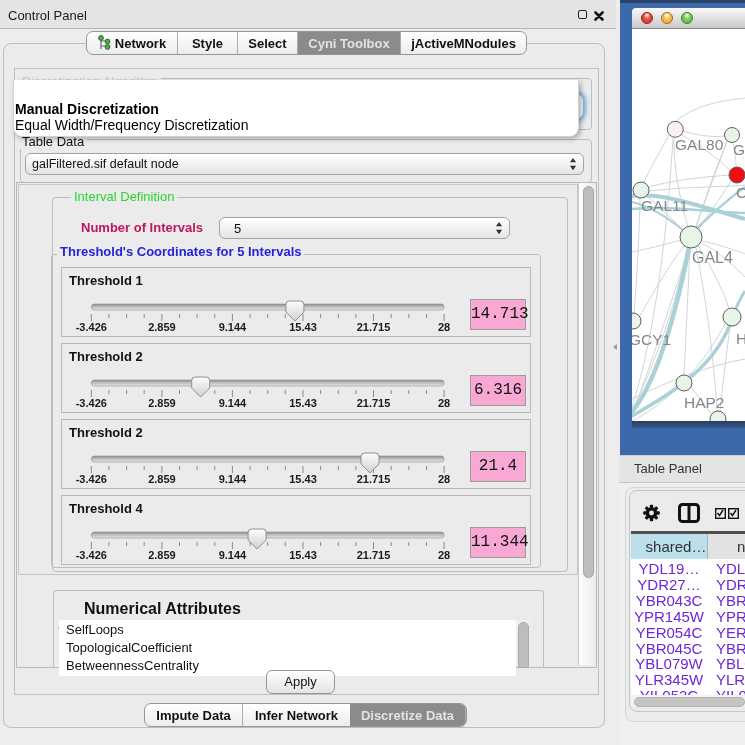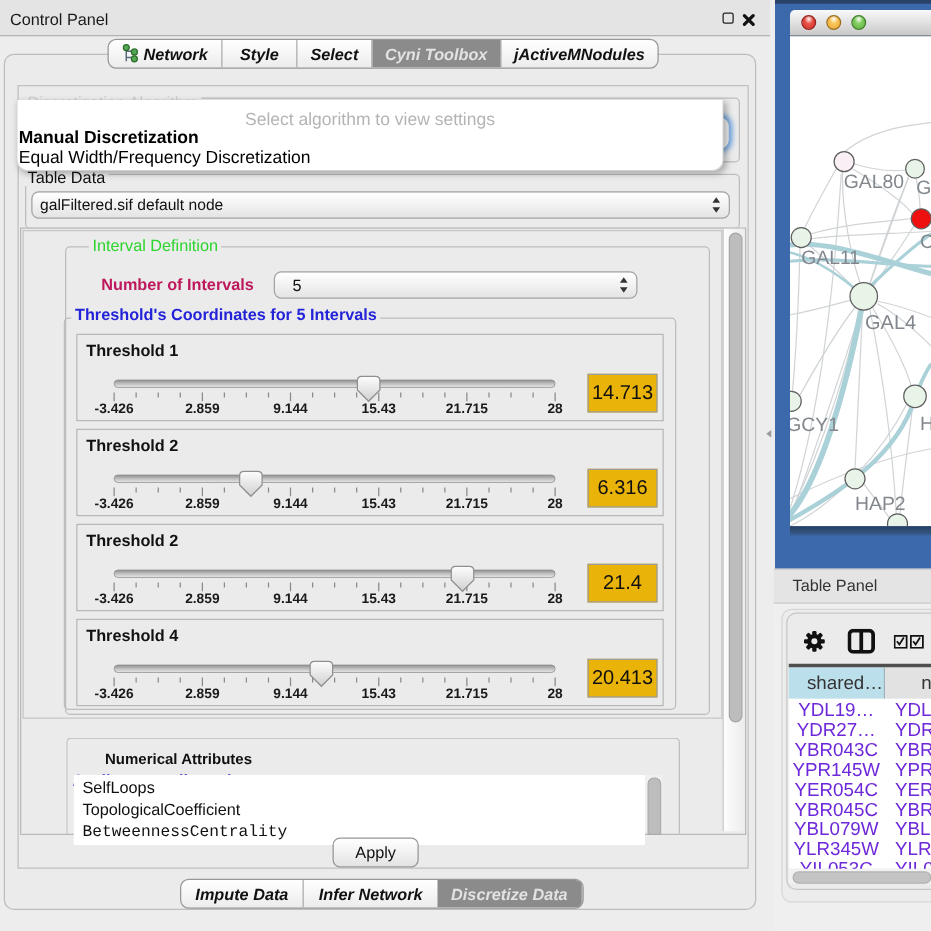--- a/index.html
+++ b/index.html
@@ -6,38 +6,38 @@
   body{width:745px;height:745px;background:#ededed;font-family:"Liberation Sans",sans-serif;overflow:hidden;position:relative;}
   .abs{position:absolute;}
   
   #titlebar{left:0;top:0;width:616px;height:28px;background:#e4e4e4;border-bottom:1px solid #b3b3b3;}
   #titletext{left:8px;top:8px;font-size:13px;color:#1a1a1a;}
   #sqicon{left:578px;top:10px;width:7px;height:7px;border:1.6px solid #222;border-radius:2px;}
   #xicon{left:594px;top:11px;width:10px;height:10px;}
   #outerpanel{left:3px;top:43px;width:600px;height:683px;border:1px solid #bdbdbd;border-radius:8px;background:#ebebeb;}
   
   #tabbar{left:86px;top:31px;width:439px;height:22px;border:1px solid #979797;border-radius:7px;background:linear-gradient(#ffffff,#ececec);display:flex;overflow:hidden;}
-  .tab{height:100%;display:flex;align-items:center;justify-content:center;font-size:13px;font-weight:bold;color:#111;border-right:1px solid #ababab;box-sizing:border-box;font-style:italic;}
+  .tab{height:100%;display:flex;align-items:center;justify-content:center;font-size:13px;font-weight:bold;color:#111;border-right:1px solid #ababab;box-sizing:border-box;}
   .tab.sel{background:#8b8b8b;color:#e2e2e2;}
   
   #content{left:14px;top:68px;width:583px;height:625px;border:1px solid #c0c0c0;background:#ebebeb;}
   .group{position:absolute;border:1px solid #bdbdbd;border-radius:4px;}
   .glabel{position:absolute;font-size:13px;background:#ebebeb;padding:0 3px;white-space:nowrap;}
   .combo{position:absolute;background:linear-gradient(#ffffff,#e4e4e4);border:1px solid #a3a3a3;border-radius:6px;font-size:13px;color:#111;}
   .combo .ct{position:absolute;left:6px;top:3px;}
   .arrows{position:absolute;right:6px;top:3px;width:8px;height:14px;}
   
   #popup{left:13px;top:80px;width:564px;height:56px;background:#ffffff;border:1px solid #d2d2d2;border-top:none;border-radius:0 0 9px 9px;box-shadow:2px 2px 5px rgba(0,0,0,0.28);z-index:40;}
   
   #viewport{left:16px;top:182px;width:579px;height:484px;border:1px solid #b9b9b9;background:#ebebeb;}
   #vsb{left:578px;top:183px;width:17px;height:482px;background:linear-gradient(90deg,#fdfdfd,#ececec);border-left:1px solid #c9c9c9;}
   #vthumb{left:583px;top:186px;width:9px;height:390px;background:#bdbdbd;border:1px solid #a6a6a6;border-radius:6px;}
   .tbox{position:absolute;left:61px;width:468px;height:68px;border:1px solid #b8b8b8;background:#ebebeb;}
   .tbox b{position:absolute;left:7px;top:5px;font-size:13px;color:#111;}
-  .vbox{position:absolute;left:408px;top:31px;width:54px;height:29px;background:#eab308;border:1px solid #9c9c9c;font-size:16px;color:#111;text-align:center;line-height:29px;}
+  .vbox{position:absolute;left:408px;top:31px;width:54px;height:29px;background:#f9a8d4;border:1px solid #9c9c9c;font-size:16px;color:#111;text-align:center;line-height:29px;font-family:Liberation Mono, monospace;}
   .sliders{position:absolute;left:0;top:30px;width:470px;height:40px;}
   #applybtn{left:266px;top:670px;width:67px;height:22px;border:1px solid #969696;border-radius:6px;background:linear-gradient(#ffffff,#e3e3e3);font-size:13px;color:#111;text-align:center;line-height:21px;}
   #btabbar{left:144px;top:703px;width:321px;height:22px;border:1px solid #979797;border-radius:7px;background:linear-gradient(#ffffff,#ececec);display:flex;overflow:hidden;}
   
   #bluewin{left:620px;top:0;width:125px;height:455px;background:#3b69ac;border-top:3px solid #2b4368;box-sizing:border-box;}
   #wtitle{left:632px;top:8px;width:113px;height:20px;background:linear-gradient(#f9f9f9,#c9c9c9);border-bottom:1px solid #8a8a8a;border-radius:4px 0 0 0;}
   .light{position:absolute;top:12px;width:12px;height:12px;border-radius:50%;box-sizing:border-box;}
   #canvas{left:632px;top:29px;width:113px;height:392px;background:#ffffff;overflow:hidden;}
   #darkline{left:632px;top:421px;width:113px;height:8px;background:linear-gradient(#263d63,#33567f 70%,#3b69ac);}
   #tpbar{left:619px;top:455px;width:126px;height:26px;background:#e4e4e4;border-top:1px solid #d0d0d0;border-bottom:1px solid #c6c6c6;}
@@ -72,21 +72,20 @@
   <div class="tab sel" style="width:103px;">Cyni Toolbox</div>
   <div class="tab" style="width:125px;border-right:none;">jActiveMNodules</div>
 </div>
 <div class="abs" id="content"></div>
 
 <div class="group" style="left:20px;top:78px;width:570px;height:50px;"></div>
 <div class="glabel" style="left:19px;top:74px;color:#c9cdd0;">Discretization Algorithm</div>
 <div class="combo" style="left:25px;top:93px;width:557px;height:25px;border:1px solid #85b2e2;box-shadow:0 0 4px 2px rgba(96,156,222,0.85);border-radius:8px;background:#f0f0f0;"></div>
 
 <div class="abs" id="popup">
-  <div style="position:absolute;left:0;top:7px;width:100%;text-align:center;font-size:14px;color:#b4b4b4;">Select algorithm to view settings</div>
   <div style="position:absolute;left:1px;top:21px;font-size:14px;font-weight:bold;color:#000;">Manual Discretization</div>
   <div style="position:absolute;left:1px;top:37px;font-size:14px;color:#000;">Equal Width/Frequency Discretization</div>
 </div>
 
 <div class="group" style="left:20px;top:139px;width:570px;height:42px;"></div>
 <div class="glabel" style="left:19px;top:134px;color:#111;">Table Data</div>
 <div class="combo" style="left:25px;top:153px;width:557px;height:20px;">
   <span class="ct" style="font-size:12.5px;">galFiltered.sif default node</span>
   <svg class="arrows" viewBox="0 0 9 16">
       <path d="M4.5,1 L8,6 L1,6 Z" fill="#333"></path>
@@ -207,30 +206,30 @@
       <rect x="29.3" y="6" width="352.8" height="6" rx="3" fill="url(#trk3)" stroke="#8f8f8f" stroke-width="0.6"></rect>
       <path d="M29.3,16 L29.3,23 M46.9,16 L46.9,20 M64.6,16 L64.6,20 M82.2,16 L82.2,20 M99.9,16 L99.9,23 M117.5,16 L117.5,20 M135.1,16 L135.1,20 M152.8,16 L152.8,20 M170.4,16 L170.4,23 M188.1,16 L188.1,20 M205.7,16 L205.7,20 M223.3,16 L223.3,20 M241.0,16 L241.0,23 M258.6,16 L258.6,20 M276.3,16 L276.3,20 M293.9,16 L293.9,20 M311.5,16 L311.5,23 M329.2,16 L329.2,20 M346.8,16 L346.8,20 M364.5,16 L364.5,20 M382.1,16 L382.1,23" stroke="#8a8a8a" stroke-width="1" fill="none"></path>
       <text x="29.3" y="32.5" text-anchor="middle" font-family="Liberation Sans, sans-serif" font-size="11" font-weight="bold" fill="#1a1a1a">-3.426</text>
       <text x="99.9" y="32.5" text-anchor="middle" font-family="Liberation Sans, sans-serif" font-size="11" font-weight="bold" fill="#1a1a1a">2.859</text>
       <text x="170.4" y="32.5" text-anchor="middle" font-family="Liberation Sans, sans-serif" font-size="11" font-weight="bold" fill="#1a1a1a">9.144</text>
       <text x="241.0" y="32.5" text-anchor="middle" font-family="Liberation Sans, sans-serif" font-size="11" font-weight="bold" fill="#1a1a1a">15.43</text>
       <text x="311.5" y="32.5" text-anchor="middle" font-family="Liberation Sans, sans-serif" font-size="11" font-weight="bold" fill="#1a1a1a">21.715</text>
       <text x="382.1" y="32.5" text-anchor="middle" font-family="Liberation Sans, sans-serif" font-size="11" font-weight="bold" fill="#1a1a1a">28</text>
       <path d="M186.1,6.5 Q186.1,3 189.6,3 L200.6,3 Q204.1,3 204.1,6.5 L204.1,14 L195.1,23 L186.1,14 Z" fill="url(#thg3)" stroke="#8f8f8f" stroke-width="1"></path>
     </svg>
-  <div class="vbox">20.413</div>
+  <div class="vbox">11.344</div>
 </div>
 
 <div class="group" style="left:53px;top:590px;width:489px;height:76px;border-bottom:none;border-radius:4px 4px 0 0;"></div>
 <div class="glabel" style="left:55px;top:581px;color:#2323d8;font-weight:bold;margin-top:36px;">Attributes to discretize</div>
-<div class="abs" style="left:56px;top:600px;font-size:12px;font-weight:bold;color:#111;padding-left:28px;">Numerical Attributes</div>
+<div class="abs" style="left:56px;top:600px;font-size:16px;font-weight:bold;color:#111;padding-left:28px;">Numerical Attributes</div>
 <div class="abs" style="left:59px;top:620px;width:457px;height:56px;background:#fff;font-size:13px;color:#111;overflow:hidden;">
   <div style="padding:2px 0 0 7px;height:16px;">SelfLoops</div>
   <div style="padding:2px 0 0 7px;height:16px;">TopologicalCoefficient</div>
-  <div style="padding:2px 0 0 7px;height:16px;font-family:Liberation Mono, monospace;">BetweennessCentrality</div>
+  <div style="padding:2px 0 0 7px;height:16px;">BetweennessCentrality</div>
 </div>
 <div class="abs" style="left:516px;top:620px;width:14px;height:46px;background:#f0f0f0;"></div>
 <div class="abs" style="left:518px;top:622px;width:9px;height:44px;background:#bdbdbd;border:1px solid #ababab;border-radius:5px 5px 0 0;"></div>
 
 <div class="abs" id="applybtn">Apply</div>
 <div class="abs" id="btabbar">
   <div class="tab" style="width:98px;">Impute Data</div>
   <div class="tab" style="width:107px;border-right:none;">Infer Network</div>
   <div class="tab sel" style="width:116px;">Discretize Data</div>
 </div>

